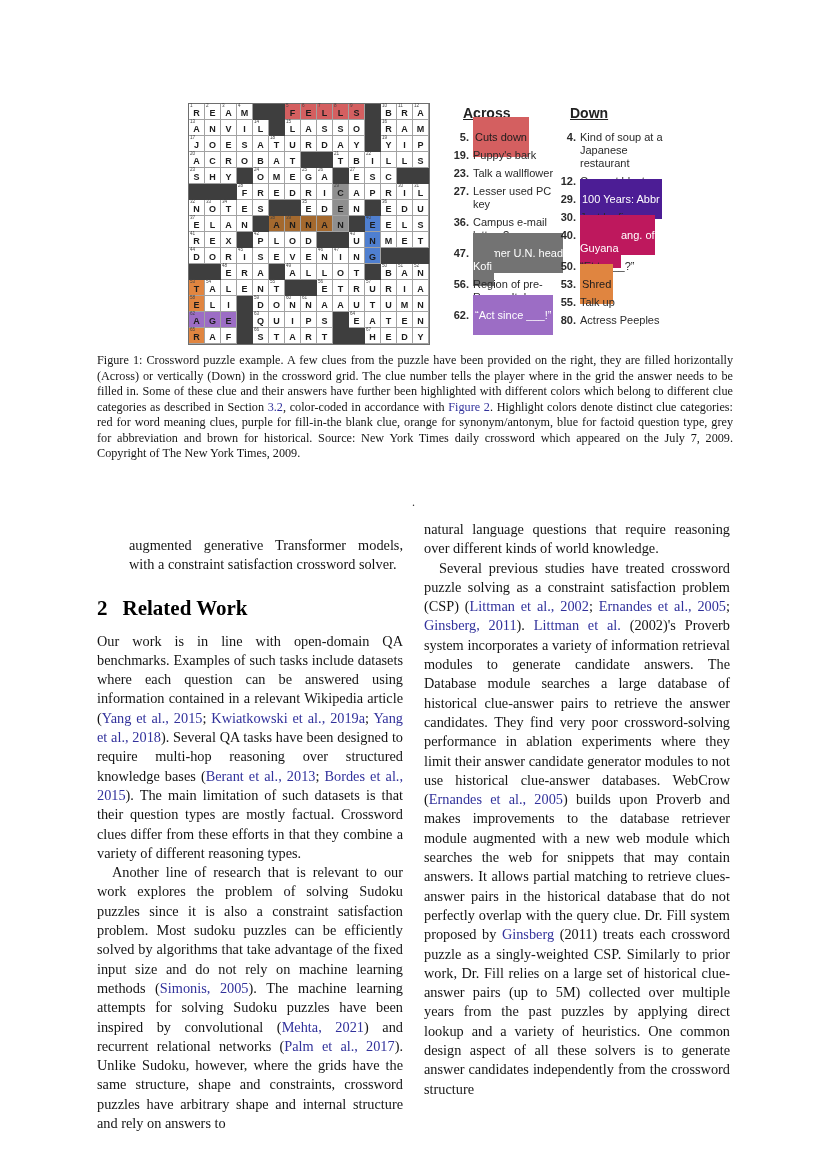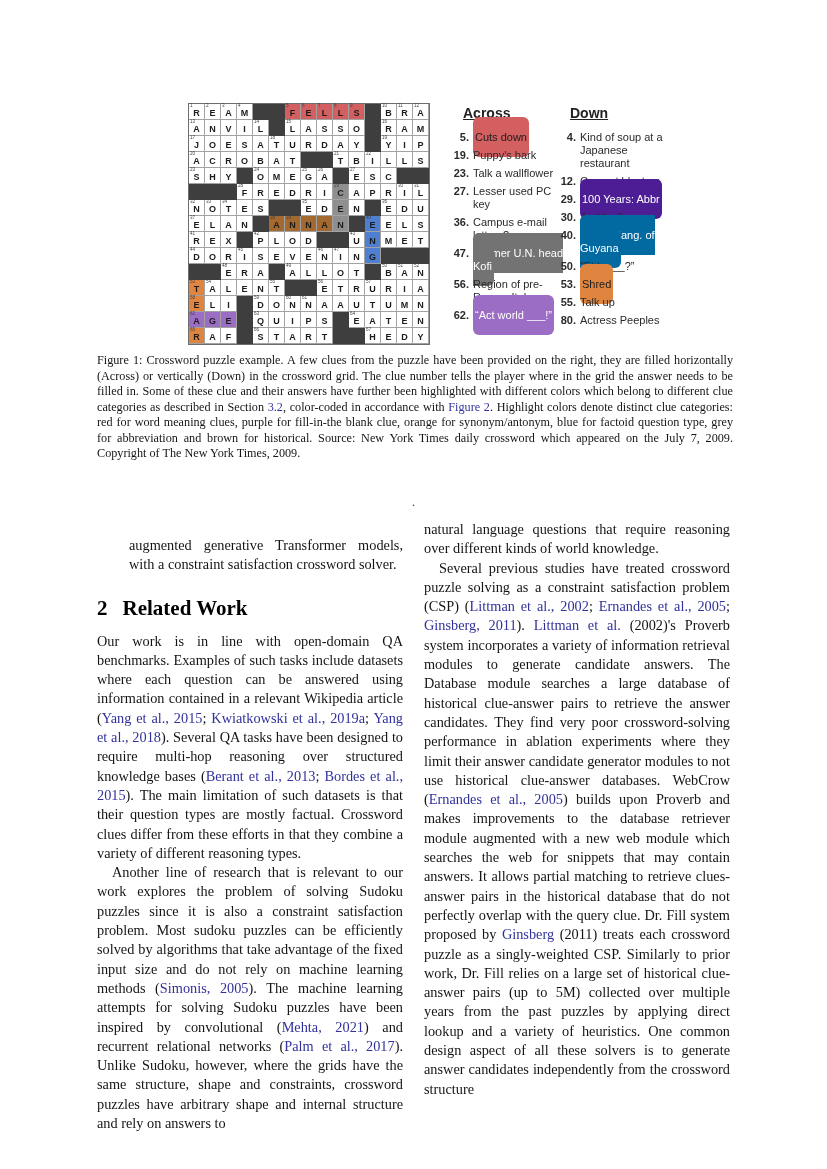--- a/index.html
+++ b/index.html
@@ -20,21 +20,21 @@
   
   .clues{position:absolute;top:106px;font-family:"Liberation Sans",sans-serif;
          font-size:11px;line-height:13px;color:#2a2a2a;}
   .clues.across{left:449px;width:118px;}
   .clues.down{left:556px;width:122px;}
   .clues h3{font-family:"Liberation Sans",sans-serif;font-size:14px;line-height:15px;
             font-weight:bold;text-decoration:underline;margin:0 0 10px 14px;color:#222;}
   .clue{display:flex;margin-bottom:5px;}
   .clue .num{font-weight:bold;width:20px;flex:none;text-align:right;padding-right:4px;}
   .clue .txt{flex:1;}
-  .hl{padding:14px 2px;border-radius:6px;}
+  .hl{padding:14px 2px;}
 
   
   .caption{position:absolute;left:97px;top:353px;width:636px;
            font-size:12.2px;line-height:15.5px;text-align:justify;color:#151515;}
   .sepdot{position:absolute;left:0;top:495px;width:827px;text-align:center;
           font-size:12px;color:#333;}
 
   
   .col{position:absolute;top:520px;width:306px;font-size:14.3px;line-height:19.3px;
        text-align:justify;color:#141414;}
@@ -748,21 +748,21 @@
           <div class="clue">
             <span class="num">47.</span>
             <span class="txt"><span class="hl" style="background: #737373; color: rgb(255, 255, 255);">Former U.N. head Kofi</span></span>
           </div>
           <div class="clue">
             <span class="num">56.</span>
             <span class="txt">Region of pre-Roman Italy</span>
           </div>
           <div class="clue">
             <span class="num">62.</span>
-            <span class="txt"><span class="hl" style="background: rgb(156, 109, 197); color: rgb(255, 255, 255);">“Act world ___!”</span></span>
+            <span class="txt"><span class="hl" style="background: rgb(156, 109, 197); color: rgb(255, 255, 255);">“Act since ___!”</span></span>
           </div>
         </div>
     </div>
 
     <div class="clues down">
       <h3>Down</h3>
       <div>
           <div class="clue">
             <span class="num">4.</span>
             <span class="txt">Kind of soup at a Japanese restaurant</span>
@@ -774,21 +774,21 @@
           <div class="clue">
             <span class="num">29.</span>
             <span class="txt"><span class="hl" style="background: #4c1d95; color: rgb(255, 255, 255);">100 Years: Abbr</span></span>
           </div>
           <div class="clue">
             <span class="num">30.</span>
             <span class="txt">Just loafing</span>
           </div>
           <div class="clue">
             <span class="num">40.</span>
-            <span class="txt"><span class="hl" style="background: #0369a1; color: rgb(255, 255, 255);">Official lang. of Guyana</span></span>
+            <span class="txt"><span class="hl" style="background: #be185d; color: rgb(255, 255, 255);">Official lang. of Guyana</span></span>
           </div>
           <div class="clue">
             <span class="num">50.</span>
             <span class="txt">“Et tu, __?”</span>
           </div>
           <div class="clue">
             <span class="num">53.</span>
             <span class="txt"><span class="hl" style="background: rgb(224, 133, 64); color: rgb(28, 28, 28);">Shred</span></span>
           </div>
           <div class="clue">

